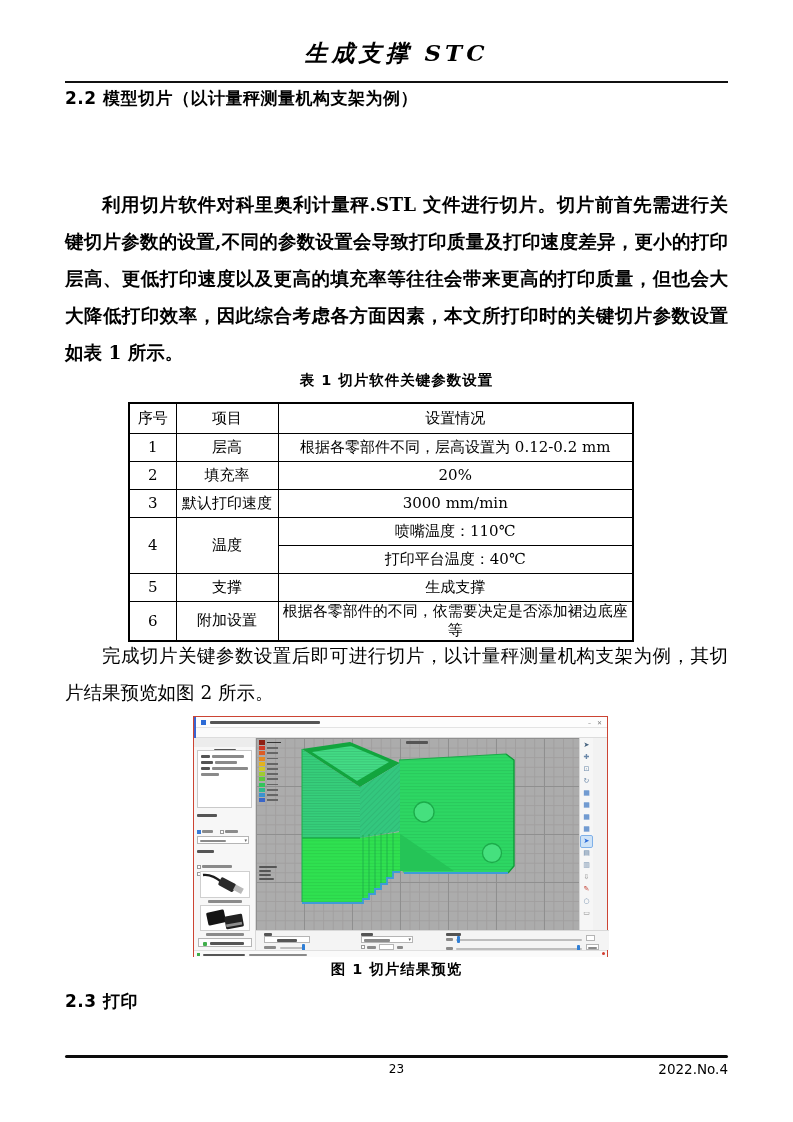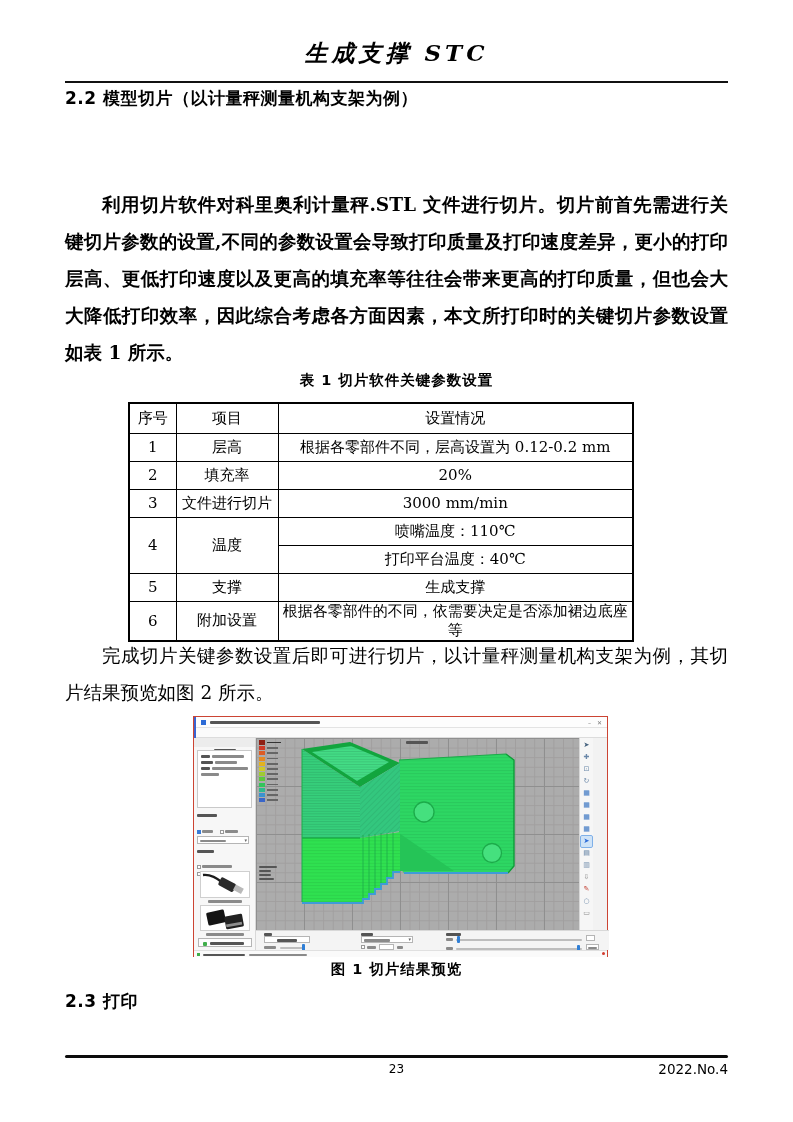--- a/index.html
+++ b/index.html
@@ -125,21 +125,21 @@
       <td class="c2">层高</td>
       <td>根据各零部件不同，层高设置为 0.12-0.2 mm</td>
     </tr>
     <tr>
       <td class="c1">2</td>
       <td class="c2">填充率</td>
       <td>20%</td>
     </tr>
     <tr>
       <td class="c1">3</td>
-      <td class="c2">文件进行切片</td>
+      <td class="c2">默认打印速度</td>
       <td>3000 mm/min</td>
     </tr>
     <tr>
       <td class="c1" rowspan="2">4</td>
       <td class="c2" rowspan="2">温度</td>
       <td>喷嘴温度：110℃</td>
     </tr>
     <tr>
       <td>打印平台温度：40℃</td>
     </tr>

